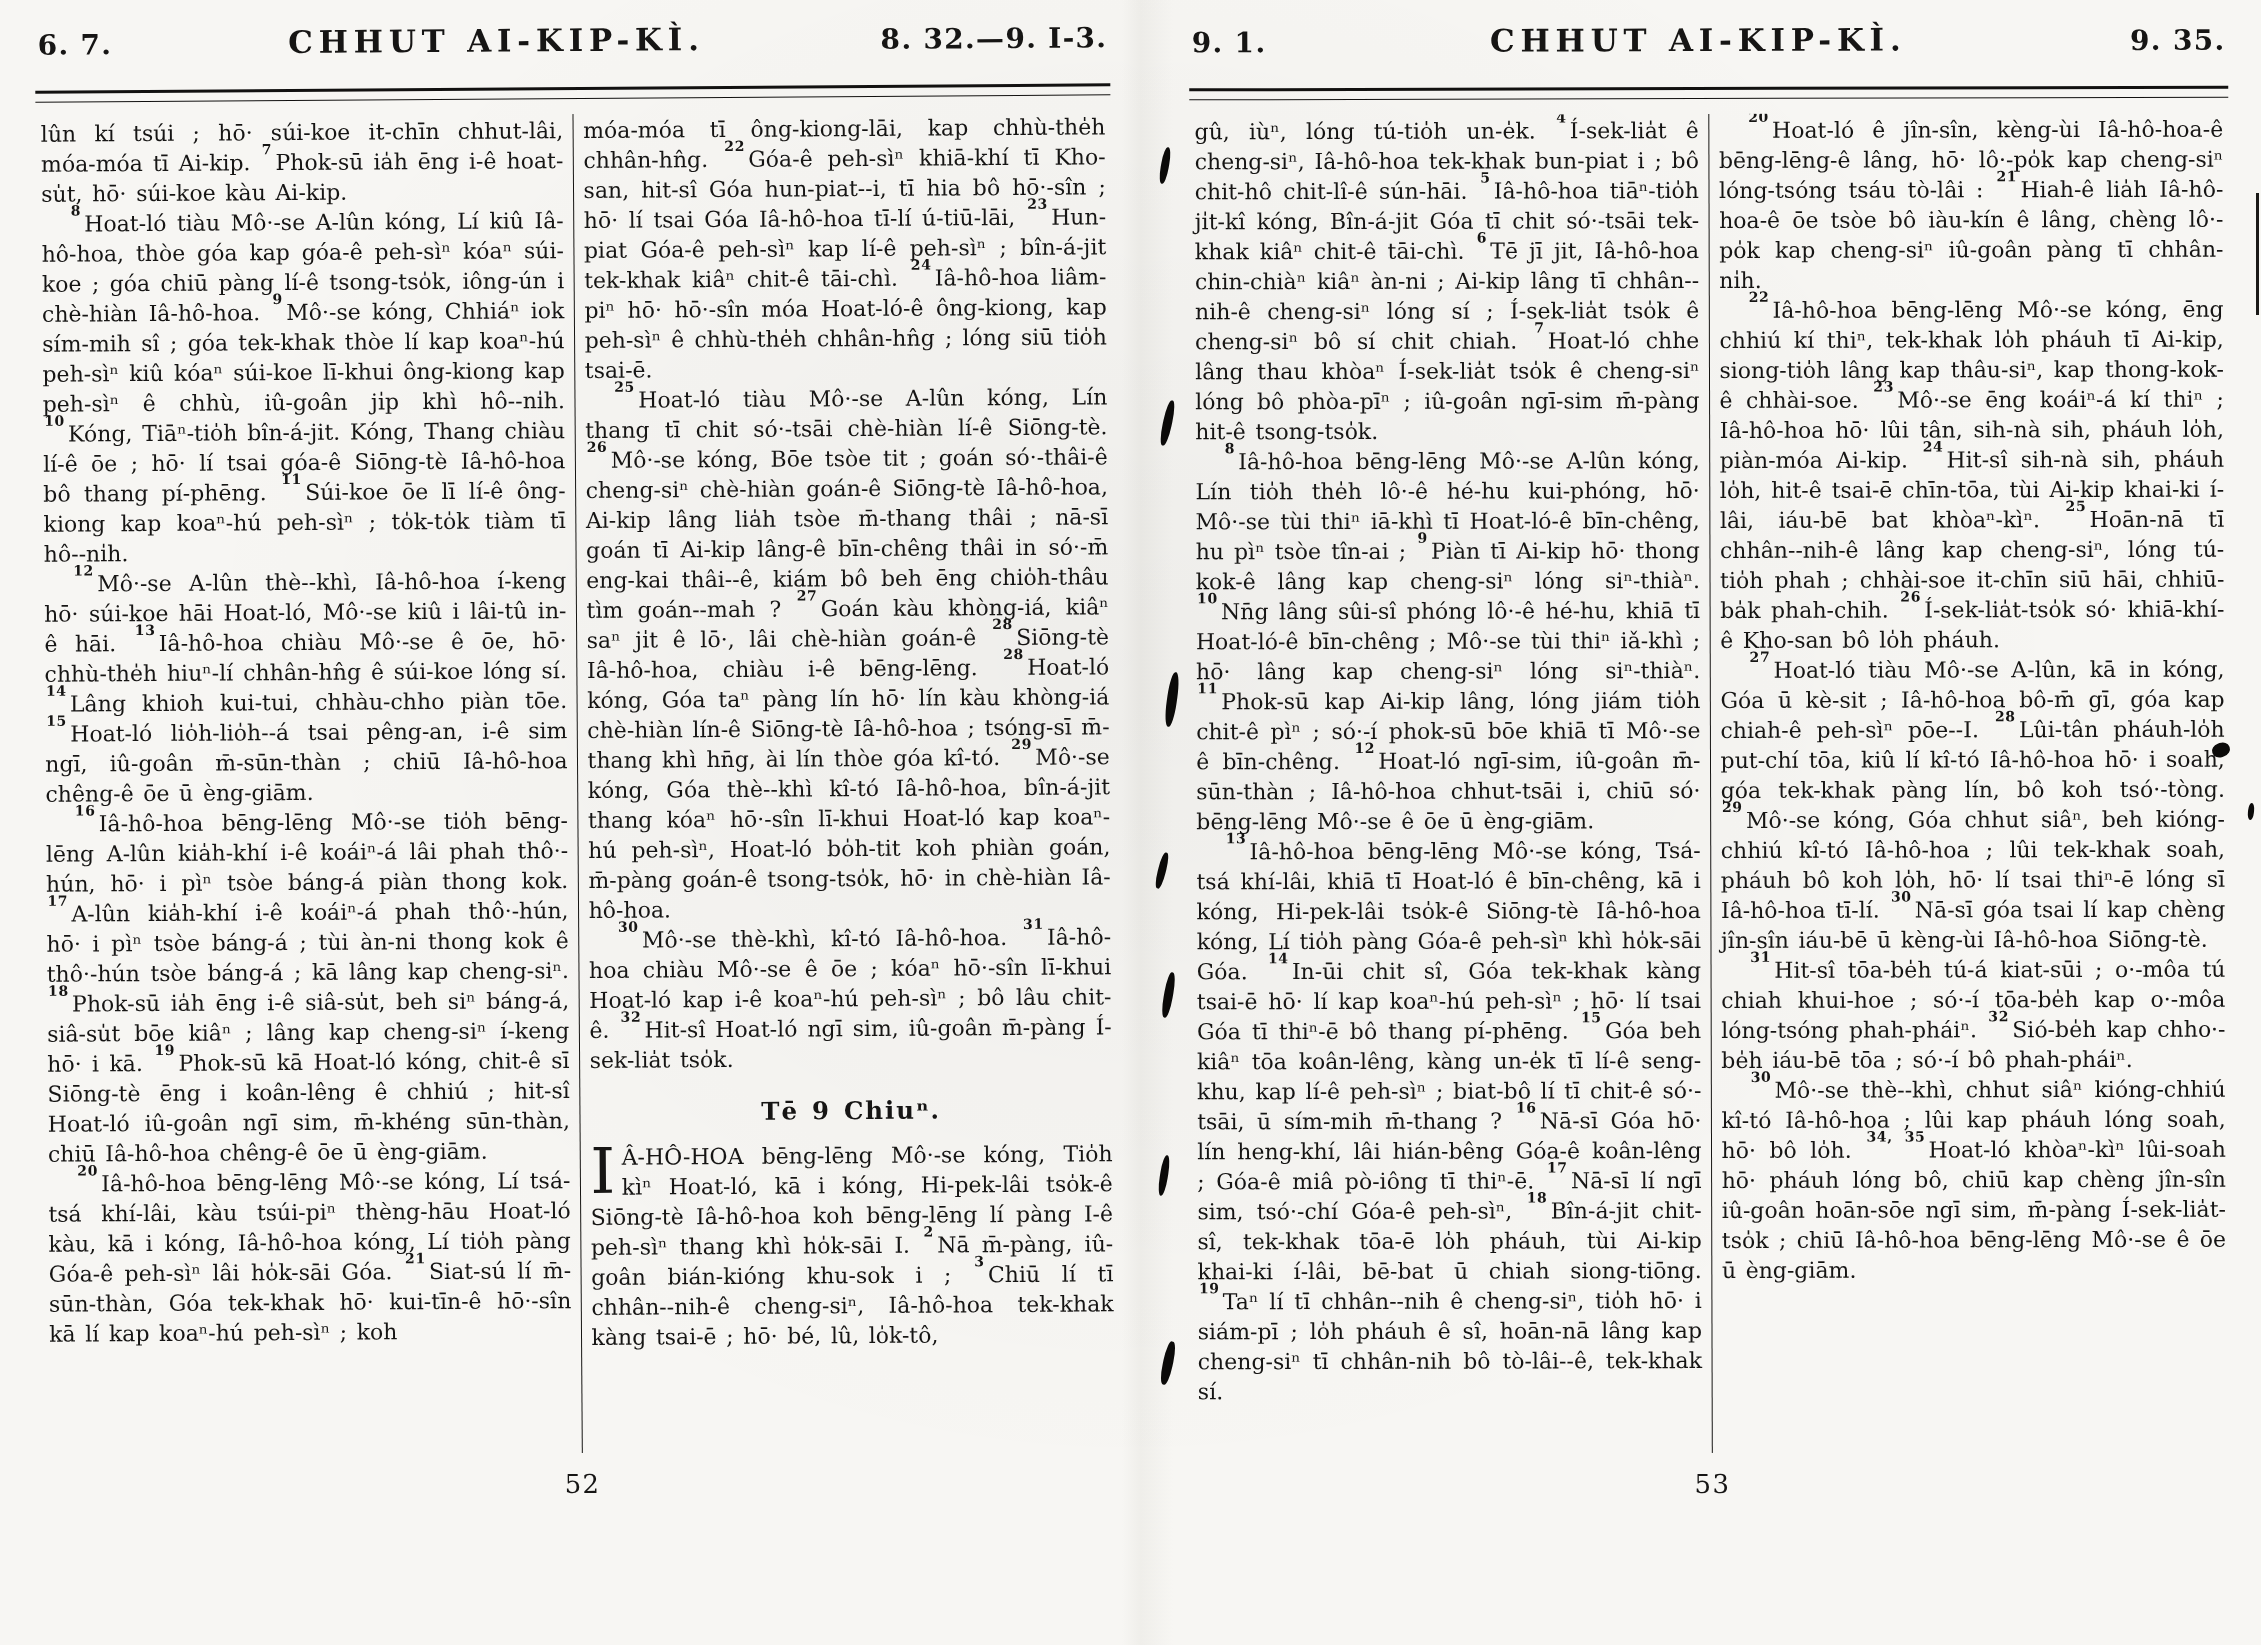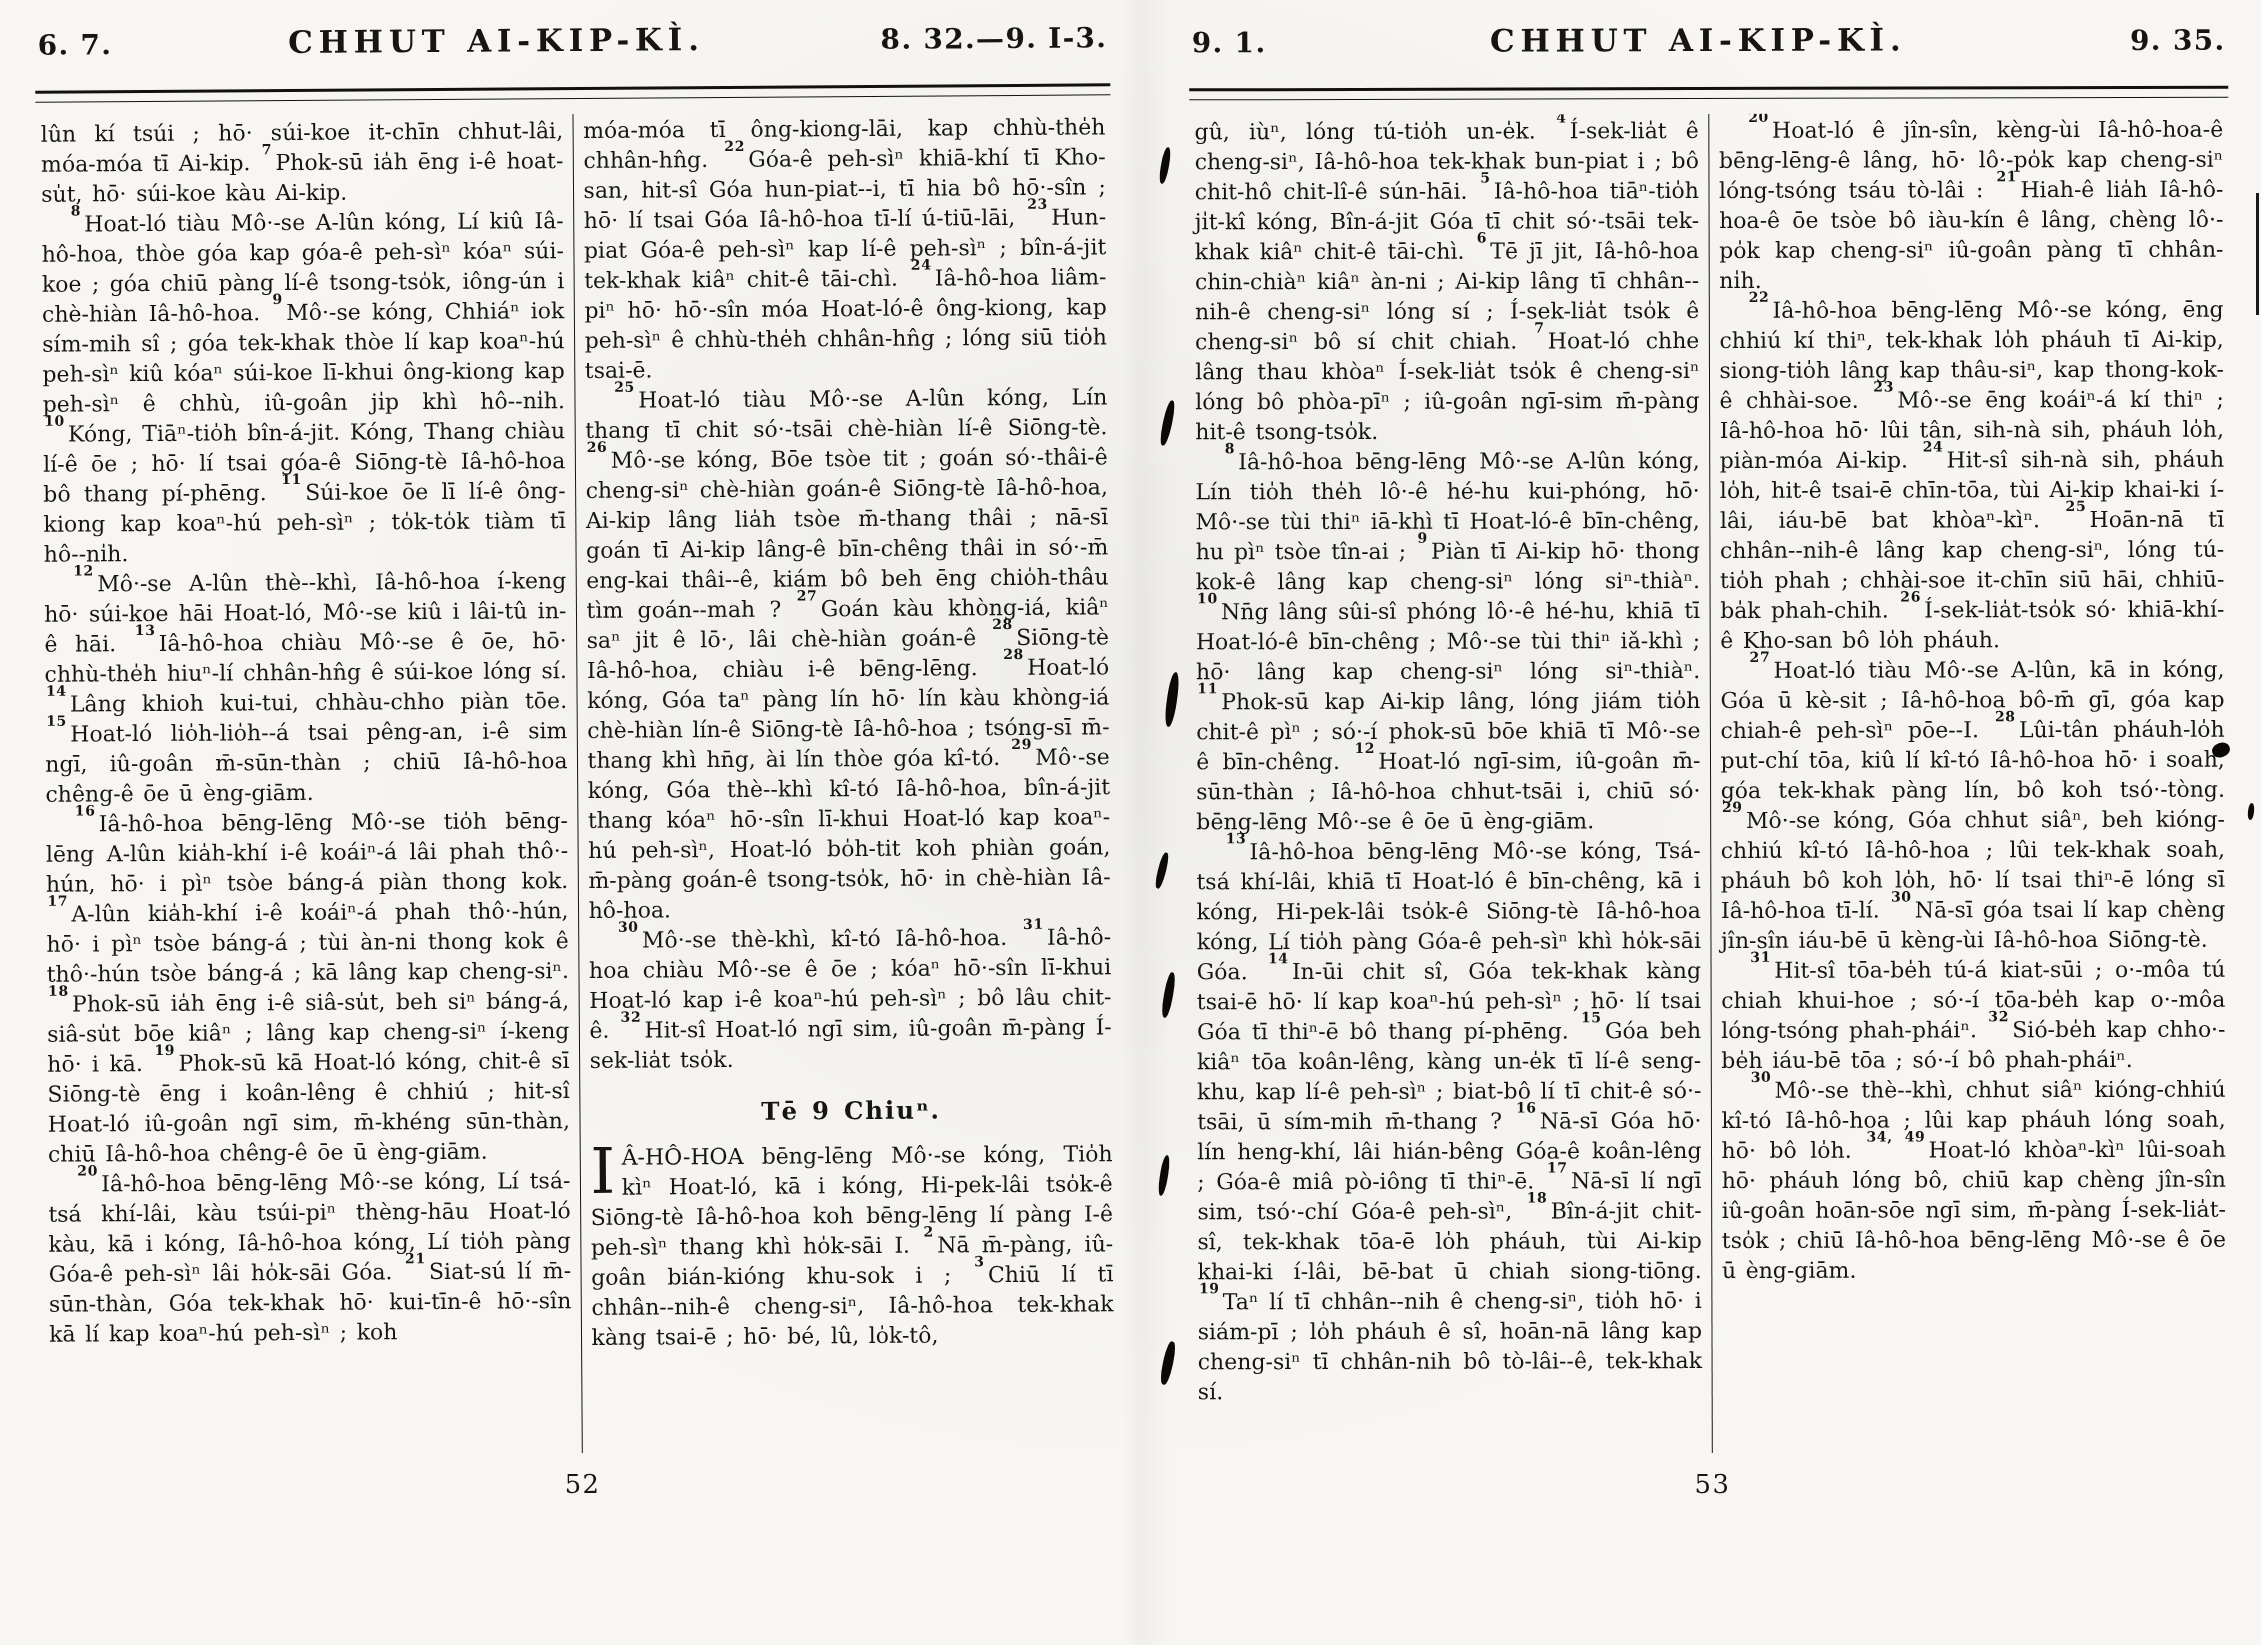--- a/index.html
+++ b/index.html
@@ -74,21 +74,21 @@
         <p class="para flush">gû, iùⁿ, lóng tú-tio̍h un-e̍k. <sup class="verse-num">4</sup>Í-sek-lia̍t ê cheng-siⁿ, Iâ-hô-hoa tek-khak bun-piat i ; bô chit-hô chit-lî-ê sún-hāi. <sup class="verse-num">5</sup>Iâ-hô-hoa tiāⁿ-tio̍h ji̍t-kî kóng, Bîn-á-jit Góa tī chit só·-tsāi tek-khak kiâⁿ chit-ê tāi-chì. <sup class="verse-num">6</sup>Tē jī jit, Iâ-hô-hoa chin-chiàⁿ kiâⁿ àn-ni ; Ai-kip lâng tī chhân--nih-ê cheng-siⁿ lóng sí ; Í-sek-lia̍t tso̍k ê cheng-siⁿ bô sí chit chiah. <sup class="verse-num">7</sup>Hoat-ló chhe lâng thau khòaⁿ Í-sek-lia̍t tso̍k ê cheng-siⁿ lóng bô phòa-pīⁿ ; iû-goân ngī-sim m̄-pàng hit-ê tsong-tso̍k.</p>
         <p class="para indent"><sup class="verse-num">8</sup>Iâ-hô-hoa bēng-lēng Mô·-se A-lûn kóng, Lín tio̍h the̍h lô·-ê hé-hu kui-phóng, hō· Mô·-se tùi thiⁿ iā-khì tī Hoat-ló-ê bīn-chêng, hu pìⁿ tsòe tîn-ai ; <sup class="verse-num">9</sup>Piàn tī Ai-kip hō· thong kok-ê lâng kap cheng-siⁿ lóng siⁿ-thiàⁿ. <sup class="verse-num">10</sup>Nn̄g lâng sûi-sî phóng lô·-ê hé-hu, khiā tī Hoat-ló-ê bīn-chêng ; Mô·-se tùi thiⁿ iǎ-khì ; hō· lâng kap cheng-siⁿ lóng siⁿ-thiàⁿ. <sup class="verse-num">11</sup>Phok-sū kap Ai-kip lâng, lóng jiám tio̍h chit-ê pìⁿ ; só·-í phok-sū bōe khiā tī Mô·-se ê bīn-chêng. <sup class="verse-num">12</sup>Hoat-ló ngī-sim, iû-goân m̄-sūn-thàn ; Iâ-hô-hoa chhut-tsāi i, chiū só· bēng-lēng Mô·-se ê ōe ū èng-giām.</p>
         <p class="para indent"><sup class="verse-num">13</sup>Iâ-hô-hoa bēng-lēng Mô·-se kóng, Tsá-tsá khí-lâi, khiā tī Hoat-ló ê bīn-chêng, kā i kóng, Hi-pek-lâi tso̍k-ê Siōng-tè Iâ-hô-hoa kóng, Lí tio̍h pàng Góa-ê peh-sìⁿ khì ho̍k-sāi Góa. <sup class="verse-num">14</sup>In-ūi chit sî, Góa tek-khak kàng tsai-ē hō· lí kap koaⁿ-hú peh-sìⁿ ; hō· lí tsai Góa tī thiⁿ-ē bô thang pí-phēng. <sup class="verse-num">15</sup>Góa beh kiâⁿ tōa koân-lêng, kàng un-e̍k tī lí-ê seng-khu, kap lí-ê peh-sìⁿ ; biat-bô lí tī chit-ê só·-tsāi, ū sím-mih m̄-thang ? <sup class="verse-num">16</sup>Nā-sī Góa hō· lín heng-khí, lâi hián-bêng Góa-ê koân-lêng ; Góa-ê miâ pò-iông tī thiⁿ-ē. <sup class="verse-num">17</sup>Nā-sī lí ngī sim, tsó·-chí Góa-ê peh-sìⁿ, <sup class="verse-num">18</sup>Bîn-á-jit chit-sî, tek-khak tōa-ē lo̍h pháuh, tùi Ai-kip khai-ki í-lâi, bē-bat ū chiah siong-tiōng. <sup class="verse-num">19</sup>Taⁿ lí tī chhân--nih ê cheng-siⁿ, tio̍h hō· i siám-pī ; lo̍h pháuh ê sî, hoān-nā lâng kap cheng-siⁿ tī chhân-nih bô tò-lâi--ê, tek-khak sí.</p>
       </div>
     <div class="col-rule"></div>
     <div class="column">
         <p class="para indent"><sup class="verse-num">20</sup>Hoat-ló ê jîn-sîn, kèng-ùi Iâ-hô-hoa-ê bēng-lēng-ê lâng, hō· lô·-po̍k kap cheng-siⁿ lóng-tsóng tsáu tò-lâi : <sup class="verse-num">21</sup>Hiah-ê lia̍h Iâ-hô-hoa-ê ōe tsòe bô iàu-kín ê lâng, chèng lô·-po̍k kap cheng-siⁿ iû-goân pàng tī chhân-ni̍h.</p>
         <p class="para indent"><sup class="verse-num">22</sup>Iâ-hô-hoa bēng-lēng Mô·-se kóng, ēng chhiú kí thiⁿ, tek-khak lo̍h pháuh tī Ai-kip, siong-tio̍h lâng kap thâu-siⁿ, kap thong-kok-ê chhài-soe. <sup class="verse-num">23</sup>Mô·-se ēng koáiⁿ-á kí thiⁿ ; Iâ-hô-hoa hō· lûi tân, sih-nà sih, pháuh lo̍h, piàn-móa Ai-kip. <sup class="verse-num">24</sup>Hit-sî sih-nà sih, pháuh lo̍h, hit-ê tsai-ē chīn-tōa, tùi Ai-kip khai-ki í-lâi, iáu-bē bat khòaⁿ-kìⁿ. <sup class="verse-num">25</sup>Hoān-nā tī chhân--nih-ê lâng kap cheng-siⁿ, lóng tú-tio̍h phah ; chhài-soe it-chīn siū hāi, chhiū-ba̍k phah-chih. <sup class="verse-num">26</sup>Í-sek-lia̍t-tso̍k só· khiā-khí-ê Kho-san bô lo̍h pháuh.</p>
         <p class="para indent"><sup class="verse-num">27</sup>Hoat-ló tiàu Mô·-se A-lûn, kā in kóng, Góa ū kè-sit ; Iâ-hô-hoa bô-m̄ gī, góa kap chiah-ê peh-sìⁿ pōe--I. <sup class="verse-num">28</sup>Lûi-tân pháuh-lo̍h put-chí tōa, kiû lí kî-tó Iâ-hô-hoa hō· i soah, góa tek-khak pàng lín, bô koh tsó·-tòng. <sup class="verse-num">29</sup>Mô·-se kóng, Góa chhut siâⁿ, beh kióng-chhiú kî-tó Iâ-hô-hoa ; lûi tek-khak soah, pháuh bô koh lo̍h, hō· lí tsai thiⁿ-ē lóng sī Iâ-hô-hoa tī-lí. <sup class="verse-num">30</sup>Nā-sī góa tsai lí kap chèng jîn-sîn iáu-bē ū kèng-ùi Iâ-hô-hoa Siōng-tè.</p>
         <p class="para indent"><sup class="verse-num">31</sup>Hit-sî tōa-be̍h tú-á kiat-sūi ; o·-môa tú chiah khui-hoe ; só·-í tōa-be̍h kap o·-môa lóng-tsóng phah-pháiⁿ. <sup class="verse-num">32</sup>Sió-be̍h kap chho·-be̍h iáu-bē tōa ; só·-í bô phah-pháiⁿ.</p>
-        <p class="para indent"><sup class="verse-num">30</sup>Mô·-se thè--khì, chhut siâⁿ kióng-chhiú kî-tó Iâ-hô-hoa ; lûi kap pháuh lóng soah, hō· bô lo̍h. <sup class="verse-num">34, 49</sup>Hoat-ló khòaⁿ-kìⁿ lûi-soah hō· pháuh lóng bô, chiū kap chèng jîn-sîn iû-goân hoān-sōe ngī sim, m̄-pàng Í-sek-lia̍t-tso̍k ; chiū Iâ-hô-hoa bēng-lēng Mô·-se ê ōe ū èng-giām.</p>
+        <p class="para indent"><sup class="verse-num">30</sup>Mô·-se thè--khì, chhut siâⁿ kióng-chhiú kî-tó Iâ-hô-hoa ; lûi kap pháuh lóng soah, hō· bô lo̍h. <sup class="verse-num">34, 35</sup>Hoat-ló khòaⁿ-kìⁿ lûi-soah hō· pháuh lóng bô, chiū kap chèng jîn-sîn iû-goân hoān-sōe ngī sim, m̄-pàng Í-sek-lia̍t-tso̍k ; chiū Iâ-hô-hoa bēng-lēng Mô·-se ê ōe ū èng-giām.</p>
       </div>
   </div>
   <div class="page-number">53</div>
 </div>
 
 <div class="smudge" style="left:1161px;top:147px;width:8.4px;height:37px;transform:rotate(10deg)"></div>
 <div class="smudge" style="left:1163px;top:400px;width:9px;height:46px;transform:rotate(12deg)"></div>
 <div class="smudge" style="left:1167px;top:672px;width:10.3px;height:55px;transform:rotate(8deg)"></div>
 <div class="smudge" style="left:1158px;top:852px;width:7.7px;height:37px;transform:rotate(14deg)"></div>
 <div class="smudge" style="left:1164px;top:972px;width:9px;height:46px;transform:rotate(10deg)"></div>

